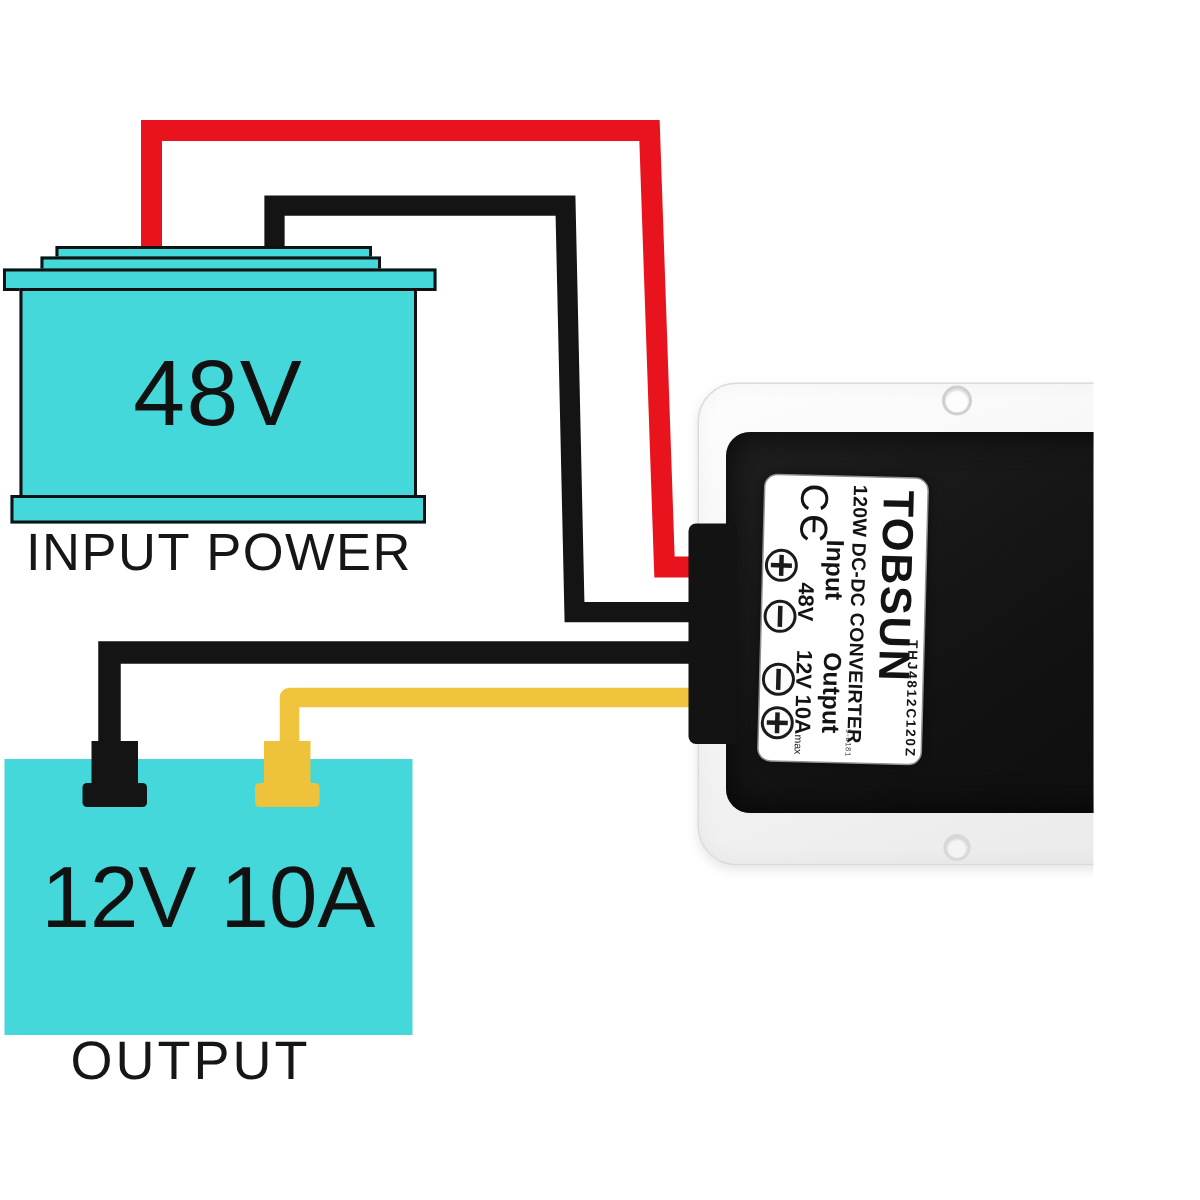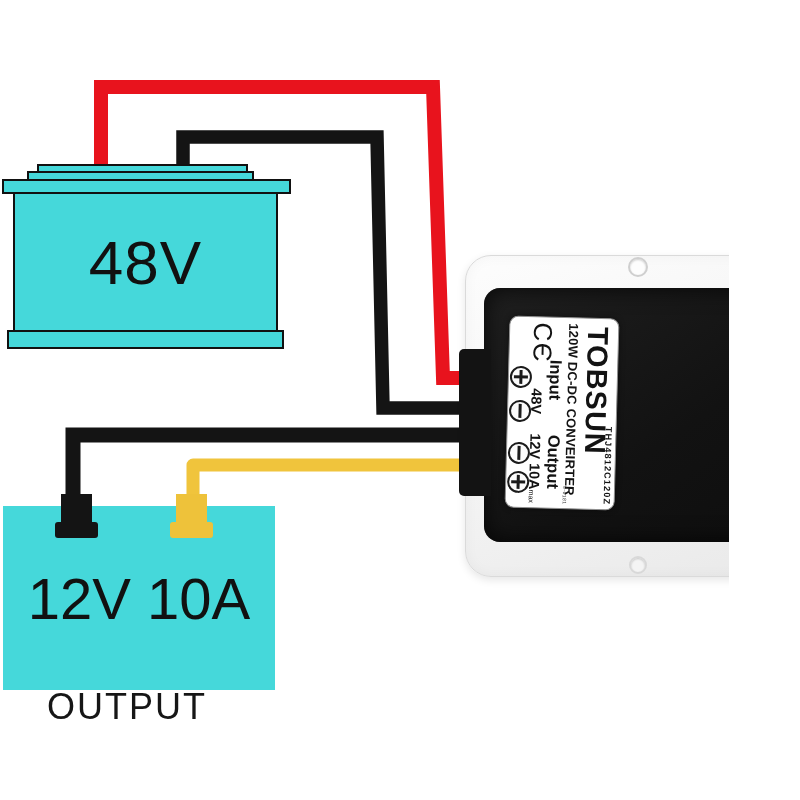--- a/index.html
+++ b/index.html
@@ -81,20 +81,21 @@
     <polyline points="467,465 193,465 193,506" fill="none" stroke-width="13" stroke-linejoin="round" stroke="#f0c43c"></polyline>
   </svg>
 
   <div class="abs cyan bordered battery-strip1"></div>
   <div class="abs cyan bordered battery-strip2"></div>
   <div class="abs cyan bordered battery-flange"></div>
   <div class="abs cyan bordered battery-body">
     <span class="voltage-text">48V</span>
   </div>
   <div class="abs cyan bordered battery-base"></div>
+  <div class="abs input-caption">INPUT POWER</div>
 
   <div class="abs cyan output-box">
     <span class="output-text">12V 10A</span>
   </div>
   <div class="abs plug-stem plug-black" style="left:61px;top:494px;"></div>
   <div class="abs plug-flange plug-black" style="left:55px;top:522px;"></div>
   <div class="abs plug-stem plug-yellow" style="left:176px;top:494px;"></div>
   <div class="abs plug-flange plug-yellow" style="left:170px;top:522px;"></div>
   <div class="abs output-caption">OUTPUT</div>
 

